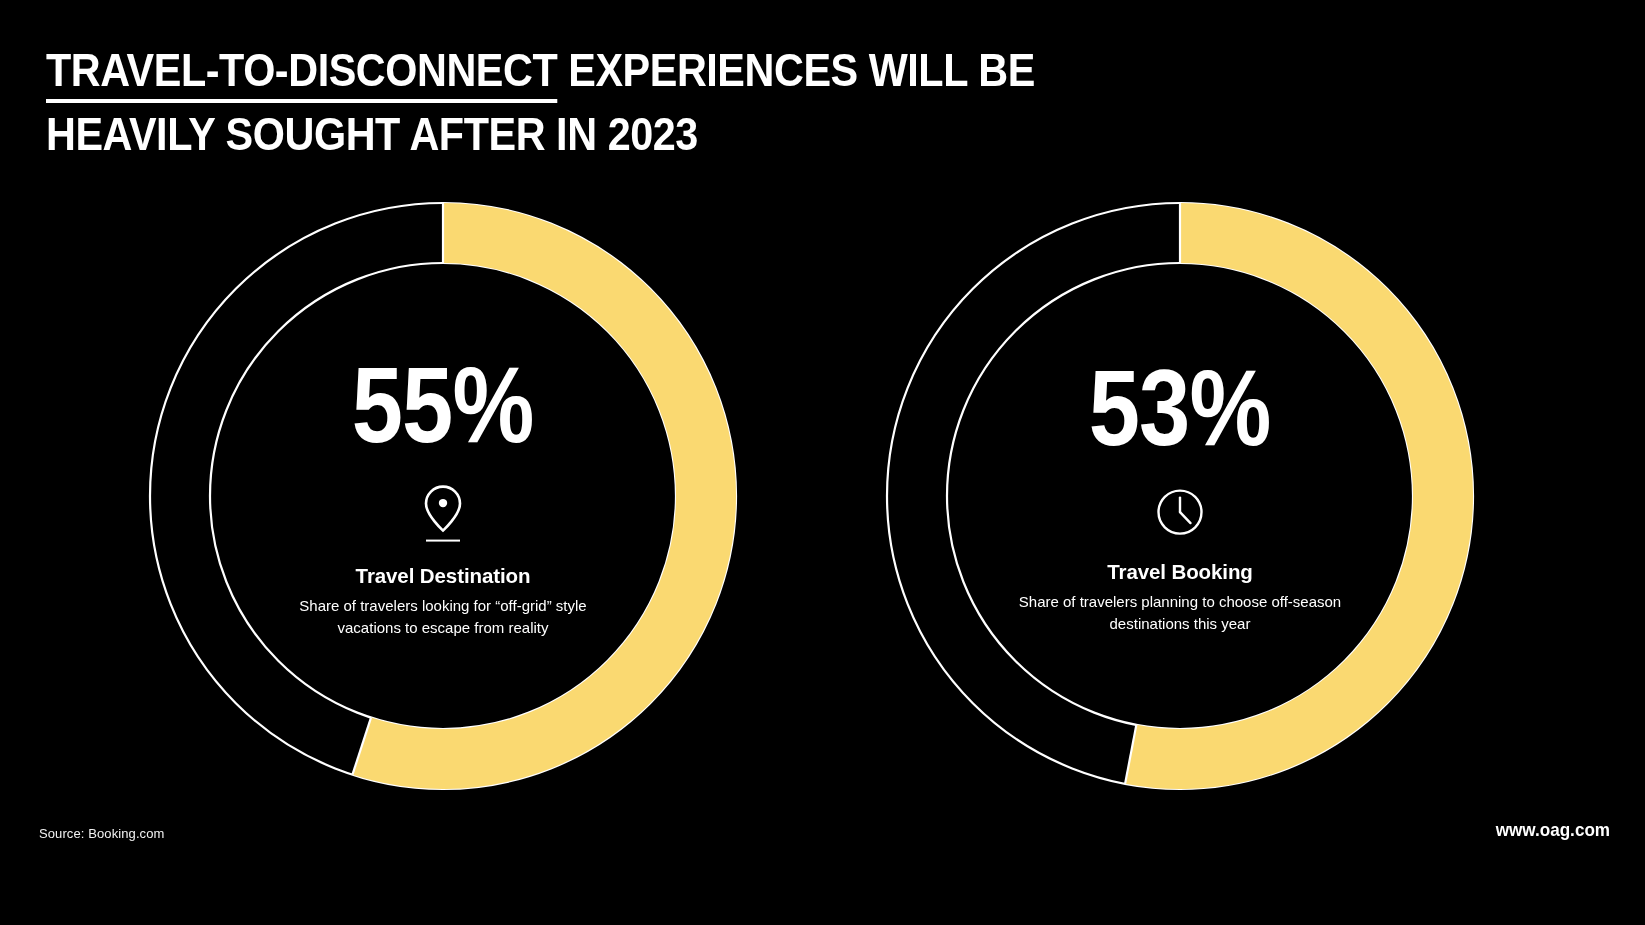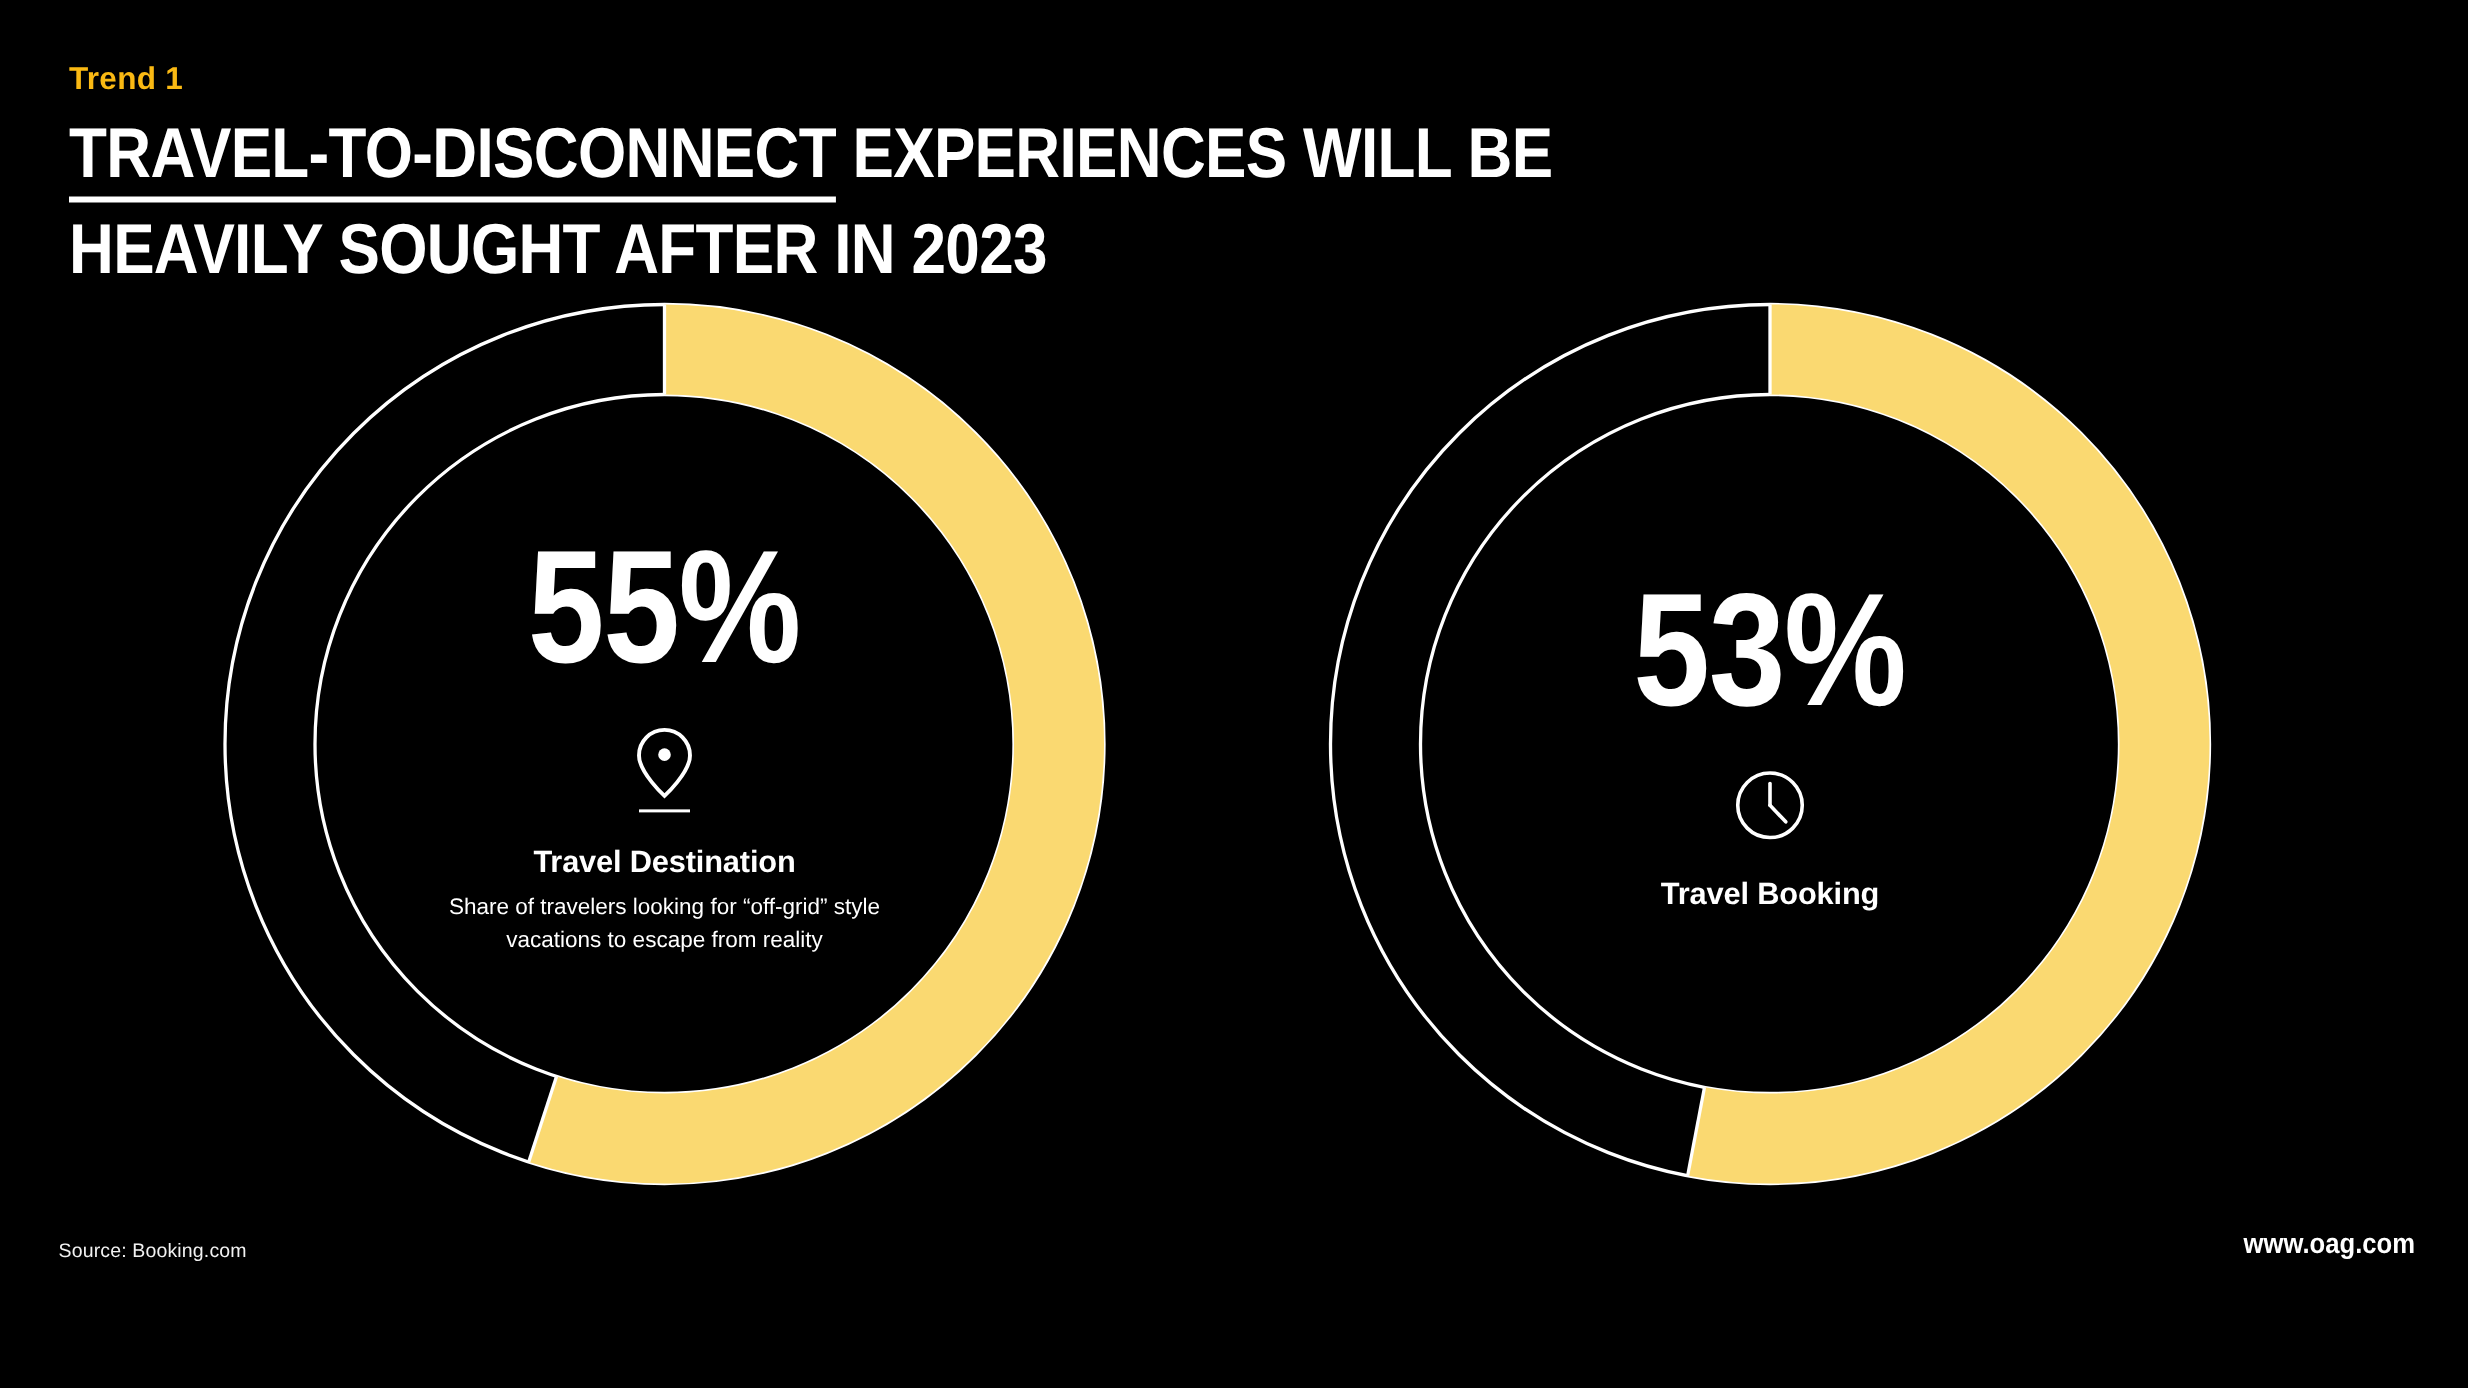--- a/index.html
+++ b/index.html
@@ -147,21 +147,20 @@
     letter-spacing:0px;
     color:#ffffff;
     transform:scaleX(0.9);
     transform-origin:right bottom;
   }
 </style>
 </head>
 <body>
 
 <div class="header">
-  <div class="trend-label">Trend 1</div>
   <div class="headline">
     <span class="underlined">TRAVEL-TO-DISCONNECT</span><span> EXPERIENCES WILL BE</span>
     <span class="headline-line2">HEAVILY SOUGHT AFTER IN 2023</span>
   </div>
 </div>
 
 <div class="charts">
 
   <div class="donut-block left">
     <svg class="donut-svg" viewBox="0 0 600 600">
@@ -205,19 +204,20 @@
 
       <div class="icon-wrap">
         <svg width="52" height="52" viewBox="0 0 52 52" aria-label="clock">
           <circle cx="26" cy="26" r="21.5" fill="none" stroke="#ffffff" stroke-width="2.4"></circle>
           <line x1="26" y1="26" x2="26" y2="11.5" stroke="#ffffff" stroke-width="2.4" stroke-linecap="round"></line>
           <line x1="26" y1="26" x2="36.5" y2="37" stroke="#ffffff" stroke-width="2.4" stroke-linecap="round"></line>
         </svg>
       </div>
 
       <div class="metric-title">Travel Booking</div>
+      <div class="metric-desc">Share of travelers planning to choose off-season destinations this year</div>
     </div>
   </div>
 
 </div>
 
 <div class="source">Source: Booking.com</div>
 <div class="site">www.oag.com</div>
 
 </body></html>

